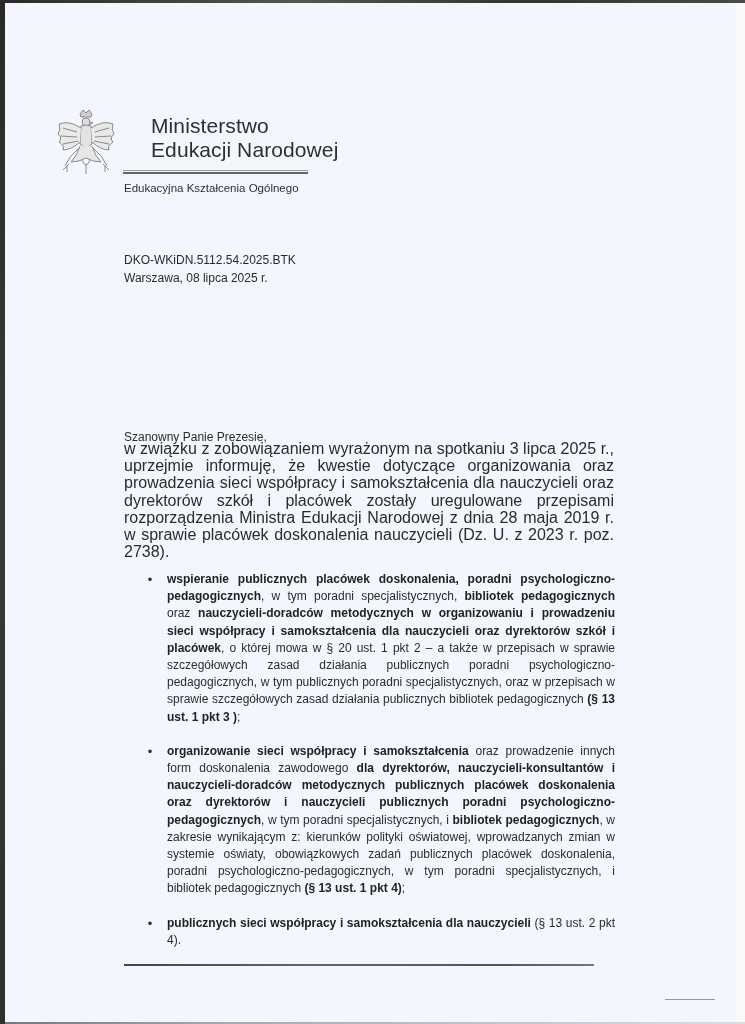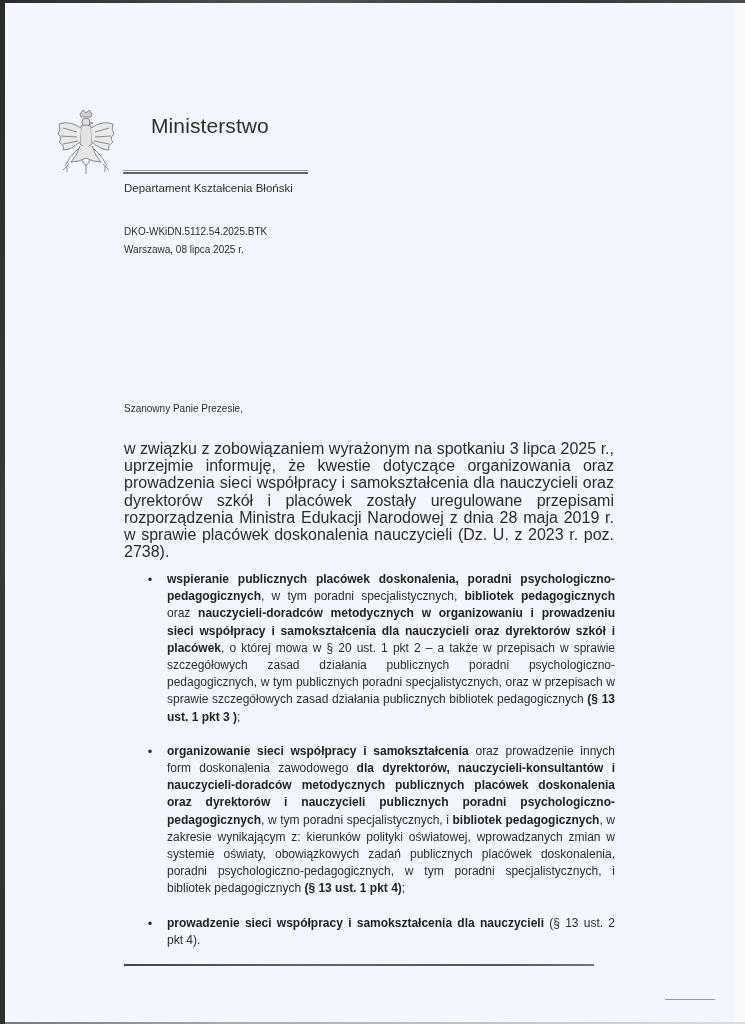--- a/index.html
+++ b/index.html
@@ -45,21 +45,21 @@
     .header-rule {
       position: absolute; left: 68px; top: 62px; width: 185px; height: 4px;
       border-top: 1px solid #999;
       border-bottom: 2px solid #666;
     }
     .department {
       position: absolute; left: 69px; top: 74px;
       font-size: 11.5px; color: #2f2f2f; white-space: nowrap;
     }
 
-    .block { position: absolute; left: 124px; font-size: 10px; color: #2b2b2b; white-space: nowrap; }
+    .block { position: absolute; left: 124px; font-size: 12px; color: #2b2b2b; white-space: nowrap; margin-top: 27px; }
     .ref { top: 226px; }
     .date { top: 244px; }
     .addressee { top: 314px; line-height: 20px; }
     .salutation { top: 403px; }
 
     .para {
       position: absolute; left: 124px; width: 490px;
       font-size: 16px; line-height: 17.2px; text-align: justify;
       color: #2b2b2b;
     }
@@ -119,41 +119,42 @@
 
         <path d="M25 38 Q22 48 16 54 Q24 54 31 50 Q38 54 46 54 Q40 48 37 38" fill="#e6e6e6"></path>
 
         <path d="M24 40 Q14 48 10 58 M14 56 L8 62 M12 58 L12 64"></path>
         <path d="M38 40 Q48 48 52 58 M48 56 L54 62 M50 58 L50 64"></path>
         <path d="M27 52 Q31 62 35 52 M31 56 L31 66"></path>
       </g>
     </svg>
     <div class="ministry-name">
       <div>Ministerstwo</div>
+      <div>Edukacji Narodowej</div>
     </div>
     <div class="header-rule"></div>
-    <div class="department">Departament Kształcenia Błoński</div>
+    <div class="department">Edukacyjna Kształcenia Ogólnego</div>
   </div>
 
   <div class="block ref">DKO-WKiDN.5112.54.2025.BTK</div>
   <div class="block date">Warszawa,  08 lipca 2025 r.</div>
 
 
   <div class="block salutation">Szanowny Panie Prezesie,</div>
 
   <p class="para intro">w związku z zobowiązaniem wyrażonym na spotkaniu 3 lipca 2025 r., uprzejmie informuję, że kwestie dotyczące organizowania oraz prowadzenia sieci współpracy i samokształcenia dla nauczycieli oraz dyrektorów szkół i placówek zostały uregulowane przepisami rozporządzenia Ministra Edukacji Narodowej z dnia 28 maja 2019 r. w sprawie placówek doskonalenia nauczycieli (Dz. U. z 2023 r. poz. 2738).</p>
 
 
   <ul class="bullets">
     <li class="bullet">
       <span class="bullet-dot">•</span><b>wspieranie publicznych placówek doskonalenia, poradni psychologiczno-pedagogicznych</b><span>, w tym poradni specjalistycznych, </span><b>bibliotek pedagogicznych</b><span> oraz </span><b>nauczycieli-doradców metodycznych w organizowaniu i prowadzeniu sieci współpracy i samokształcenia dla nauczycieli oraz dyrektorów szkół i placówek</b><span>, o której mowa w § 20 ust. 1 pkt 2 – a także w przepisach w sprawie szczegółowych zasad działania publicznych poradni psychologiczno-pedagogicznych, w tym publicznych poradni specjalistycznych, oraz w przepisach w sprawie szczegółowych zasad działania publicznych bibliotek pedagogicznych </span><b>(§ 13 ust. 1 pkt 3 )</b><span>;</span>
     </li>
     <li class="bullet">
       <span class="bullet-dot">•</span><b>organizowanie sieci współpracy i samokształcenia</b><span> oraz prowadzenie innych form doskonalenia zawodowego </span><b>dla dyrektorów, nauczycieli-konsultantów i nauczycieli-doradców metodycznych publicznych placówek doskonalenia oraz dyrektorów i nauczycieli publicznych poradni psychologiczno-pedagogicznych</b><span>, w tym poradni specjalistycznych, i </span><b>bibliotek pedagogicznych</b><span>, w zakresie wynikającym z:  kierunków polityki oświatowej, wprowadzanych zmian w systemie oświaty, obowiązkowych zadań publicznych placówek doskonalenia, poradni psychologiczno-pedagogicznych, w tym poradni specjalistycznych, i bibliotek pedagogicznych </span><b>(§ 13 ust. 1 pkt 4)</b><span>;</span>
     </li>
     <li class="bullet">
-      <span class="bullet-dot">•</span><b>prowadzenie sieci współpracy i samokształcenia dla nauczycieli</b><span> (§ 13 ust. 2 pkt 4).</span>
+      <span class="bullet-dot">•</span><b>publicznych sieci współpracy i samokształcenia dla nauczycieli</b><span> (§ 13 ust. 2 pkt 4).</span>
     </li>
   </ul>
 
   <div class="footer-rule"></div>
   <div class="corner-mark"></div>
 </div>
 
 </body></html>

